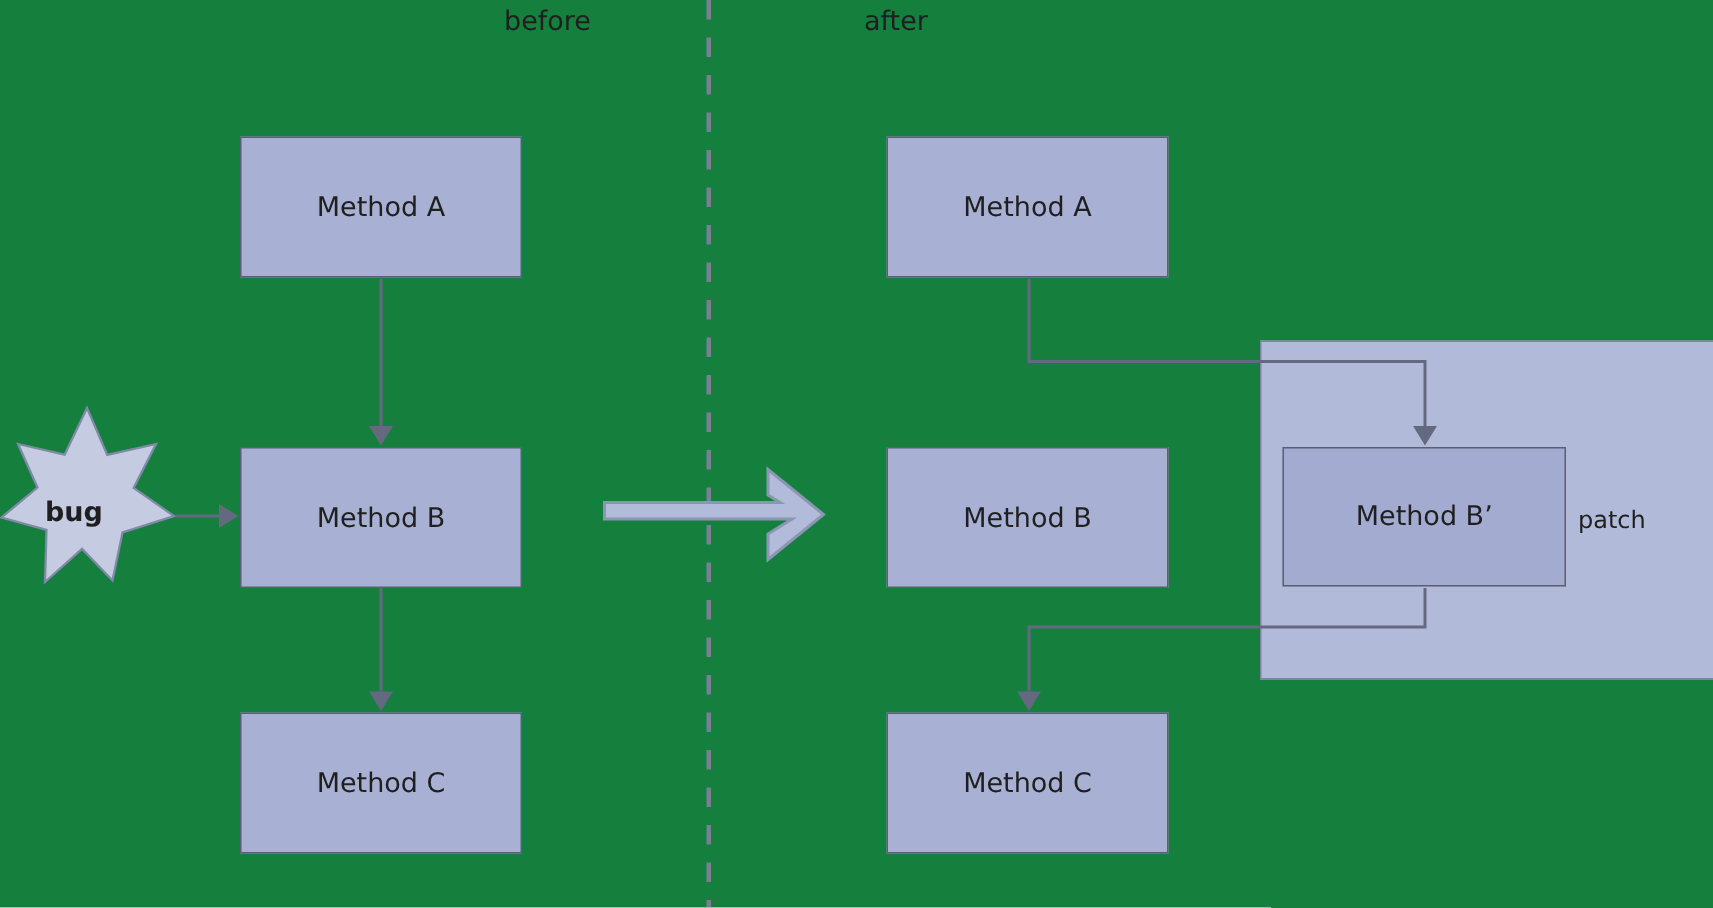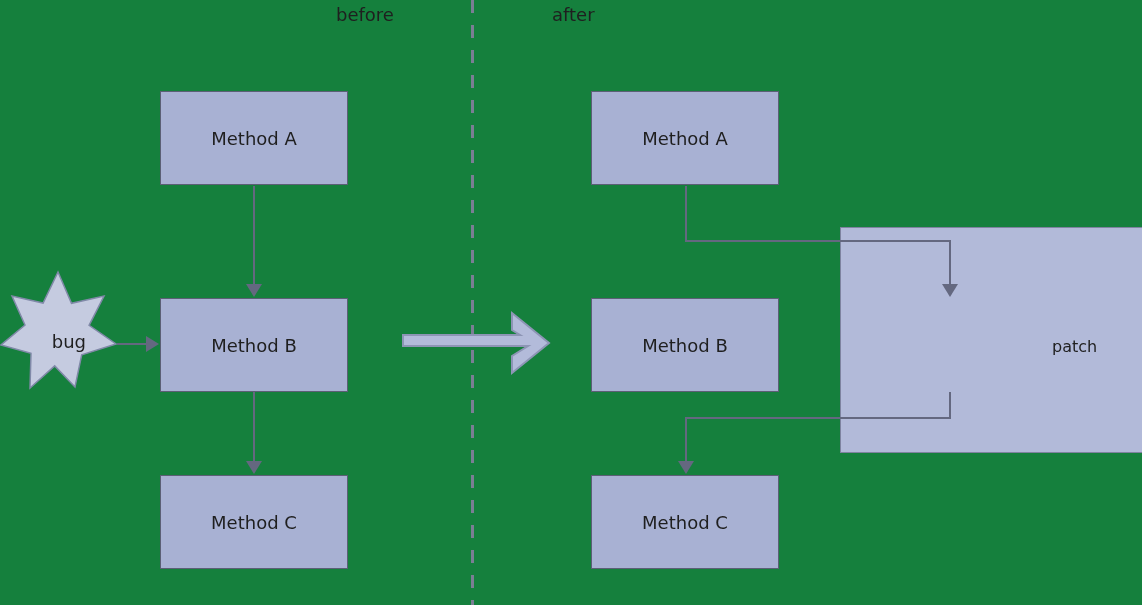--- a/index.html
+++ b/index.html
@@ -12,21 +12,21 @@
     font-family: "DejaVu Sans", "Liberation Sans", sans-serif;
     color: var(--text, #1f1f1f);
   }
   .panel-label {
     position: absolute;
     top: 4px;
     font-size: 18px;
     color: var(--text, #1f1f1f);
   }
   .panel-label.before { left: 336px; }
-  .panel-label.after  { left: 552px; }
+  .panel-label.after  { left: 576px; }
 
   .patch-region {
     position: absolute;
     left: 840px;
     top: 227px;
     width: 301px;
     height: 224px;
     background: var(--patch-fill, #b2bad9);
     border: 1px solid var(--patch-border, #7e83a0);
     z-index: 1;
@@ -70,23 +70,24 @@
   .box-r-a { left: 591px; top: 91px; }
   .box-r-b { left: 591px; top: 298px; }
   .box-r-c { left: 591px; top: 475px; }
   .box-r-bp { left: 855px; top: 298px; width: 189px; height: 93px; }
 
   .bug-label {
     position: absolute;
     left: 30px;
     top: 331px;
     width: 56px;
-    text-align: right;
+    text-align: left;
     font-size: 18px;
     z-index: 4;
+    font-weight: bold;
   }
 
   .divider {
     stroke: var(--divider, #7b7e94);
     stroke-width: 3;
     stroke-dasharray: 13 12;
     fill: none;
   }
   .connector {
     stroke: var(--connector, #646880);
@@ -153,17 +154,20 @@
   <div class="method-box box-r-a">
     <span>Method A</span>
   </div>
   <div class="method-box box-r-b">
     <span>Method B</span>
   </div>
   <div class="method-box box-r-c">
     <span>Method C</span>
   </div>
 
+  <div class="method-box patched box-r-bp">
+    <span>Method B’</span>
+  </div>
 
   <div class="bug-label">bug</div>
   <div class="patch-label">patch</div>
 
 </div>
 
 </body></html>

